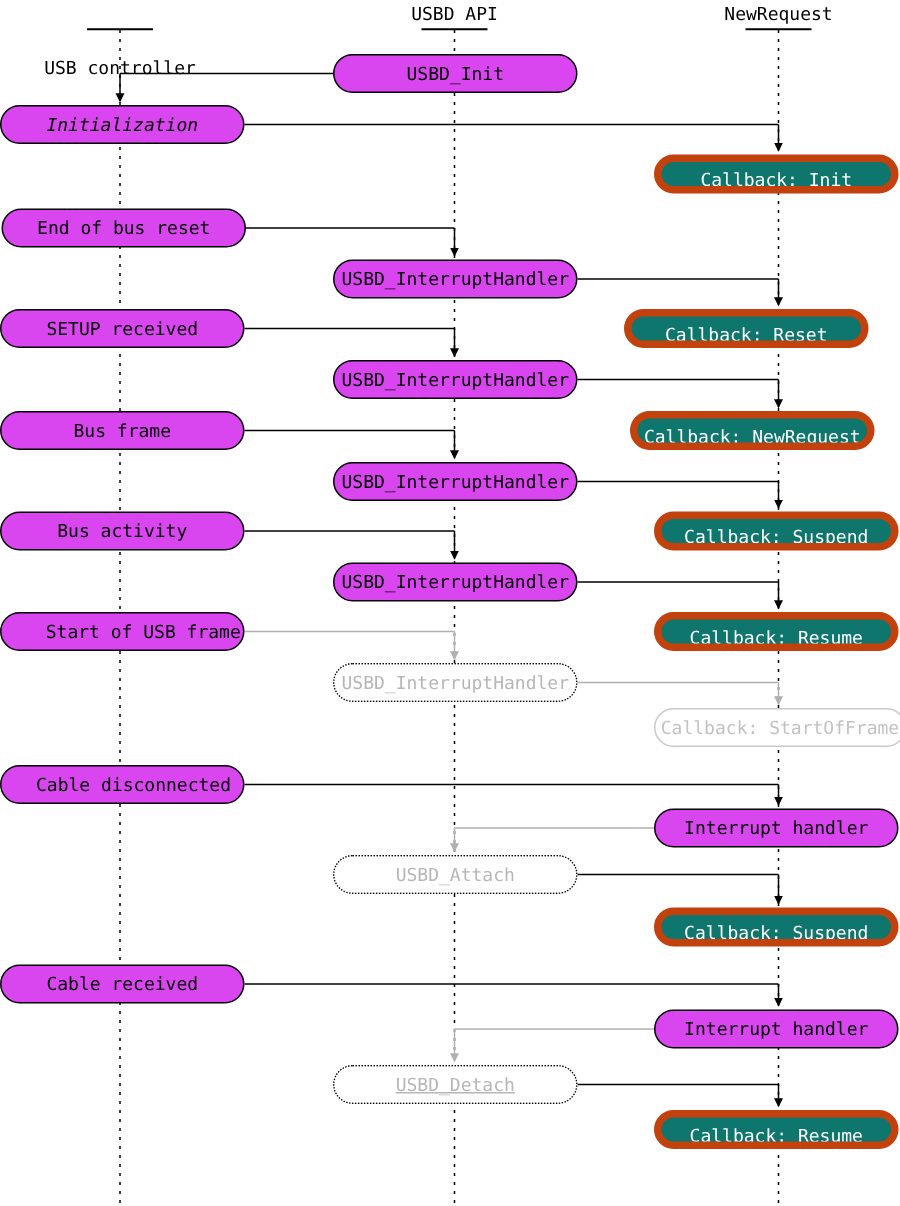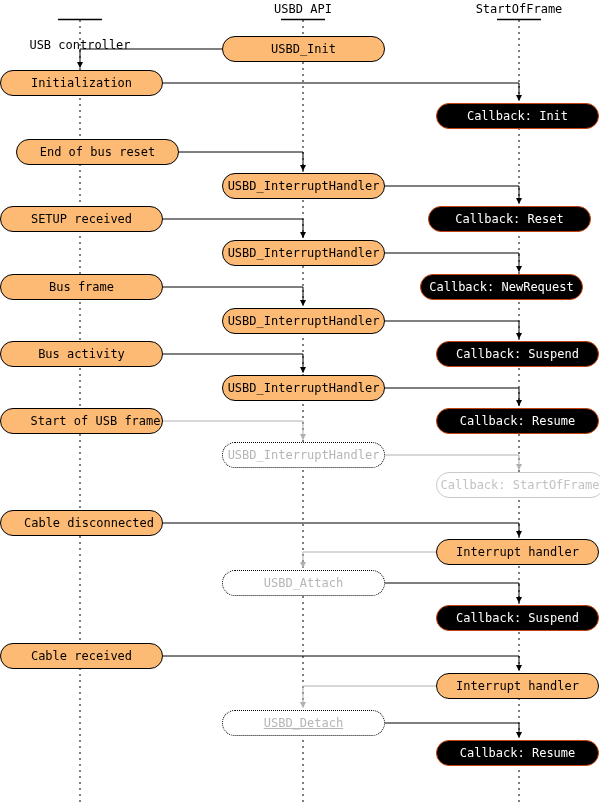--- a/index.html
+++ b/index.html
@@ -36,26 +36,26 @@
     height:26px;
     line-height:24px;
     text-align:center;
     font-size:12px;
     white-space:nowrap;
     overflow:hidden;
     border-radius:13px;
   }
   .node.solid{
     border:1px solid #000;
-    background:#fdba74;
+    background:#d946ef;
     color:#000;
   }
   .node.black{
-    border:1px solid #c2410c;
-    background:#000000;
+    border:5px solid #c2410c;
+    background:#0f766e;
     color:#fff;
   }
   .node.ghost{
     border:1px dotted #000;
     background:#fff;
     color:#b6b6b6;
   }
   .node.ghostsolid{
     border:1px solid #c9c9c9;
     background:#fff;
@@ -63,21 +63,21 @@
   }
 </style>
 </head>
 <body>
 
 <div id="diagram">
 
   <div id="headers">
       <div class="hdr" style="left: 80px; top: 2px; margin-top: 36px;">USB controller</div>
       <div class="hdr" style="left: 303px; top: 2px;">USBD API</div>
-      <div class="hdr" style="left: 519px; top: 2px;">StartOfFrame</div>
+      <div class="hdr" style="left: 519px; top: 2px;">NewRequest</div>
     </div>
 
   <svg class="layer" id="wires" viewBox="0 0 600 804" xmlns="http://www.w3.org/2000/svg">
       <defs>
         <marker id="ah" markerWidth="8" markerHeight="8" refX="5.4" refY="3" orient="auto" markerUnits="userSpaceOnUse">
           <path d="M0,0 L6,3 L0,6 z" fill="#000000"></path>
         </marker>
         <marker id="ahg" markerWidth="8" markerHeight="8" refX="5.4" refY="3" orient="auto" markerUnits="userSpaceOnUse">
           <path d="M0,0 L6,3 L0,6 z" fill="#b0b0b0"></path>
         </marker>
@@ -157,26 +157,26 @@
         <line x1="303" y1="686" x2="303" y2="707.5" stroke="#b0b0b0" stroke-width="1" marker-end="url(#ahg)"></line>
       </g>
       <g>
         <line x1="385" y1="723" x2="519" y2="723" stroke="#000000" stroke-width="1"></line>
         <line x1="519" y1="723" x2="519" y2="737.5" stroke="#000000" stroke-width="1" marker-end="url(#ah)"></line>
       </g>
     </svg>
 
   <div id="nodes">
       <div class="node solid" style="left: 222px; top: 36px; width: 163px;">USBD_Init</div>
-      <div class="node solid" style="left: 0px; top: 70px; width: 163px;">Initialization</div>
+      <div class="node solid" style="left: 0px; top: 70px; width: 163px; font-style: italic;">Initialization</div>
       <div class="node black" style="left: 436px; top: 103px; width: 163px;">Callback: Init</div>
-      <div class="node solid" style="left: 16px; top: 139px; width: 163px;">End of bus reset</div>
+      <div class="node solid" style="left: 1px; top: 139px; width: 163px;">End of bus reset</div>
       <div class="node solid" style="left: 222px; top: 173px; width: 163px;">USBD_InterruptHandler</div>
       <div class="node solid" style="left: 0px; top: 206px; width: 163px;">SETUP received</div>
-      <div class="node black" style="left: 428px; top: 206px; width: 163px;">Callback: Reset</div>
+      <div class="node black" style="left: 416px; top: 206px; width: 163px;">Callback: Reset</div>
       <div class="node solid" style="left: 222px; top: 240px; width: 163px;">USBD_InterruptHandler</div>
       <div class="node solid" style="left: 0px; top: 274px; width: 163px;">Bus frame</div>
       <div class="node black" style="left: 420px; top: 274px; width: 163px;">Callback: NewRequest</div>
       <div class="node solid" style="left: 222px; top: 308px; width: 163px;">USBD_InterruptHandler</div>
       <div class="node solid" style="left: 0px; top: 341px; width: 163px;">Bus activity</div>
       <div class="node black" style="left: 436px; top: 341px; width: 163px;">Callback: Suspend</div>
       <div class="node solid" style="left: 222px; top: 375px; width: 163px;">USBD_InterruptHandler</div>
       <div class="node solid" style="left: 0px; top: 408px; width: 163px; padding-left: 28px;">Start of USB frame</div>
       <div class="node black" style="left: 436px; top: 408px; width: 163px;">Callback: Resume</div>
       <div class="node ghost" style="left: 222px; top: 442px; width: 163px;">USBD_InterruptHandler</div>

